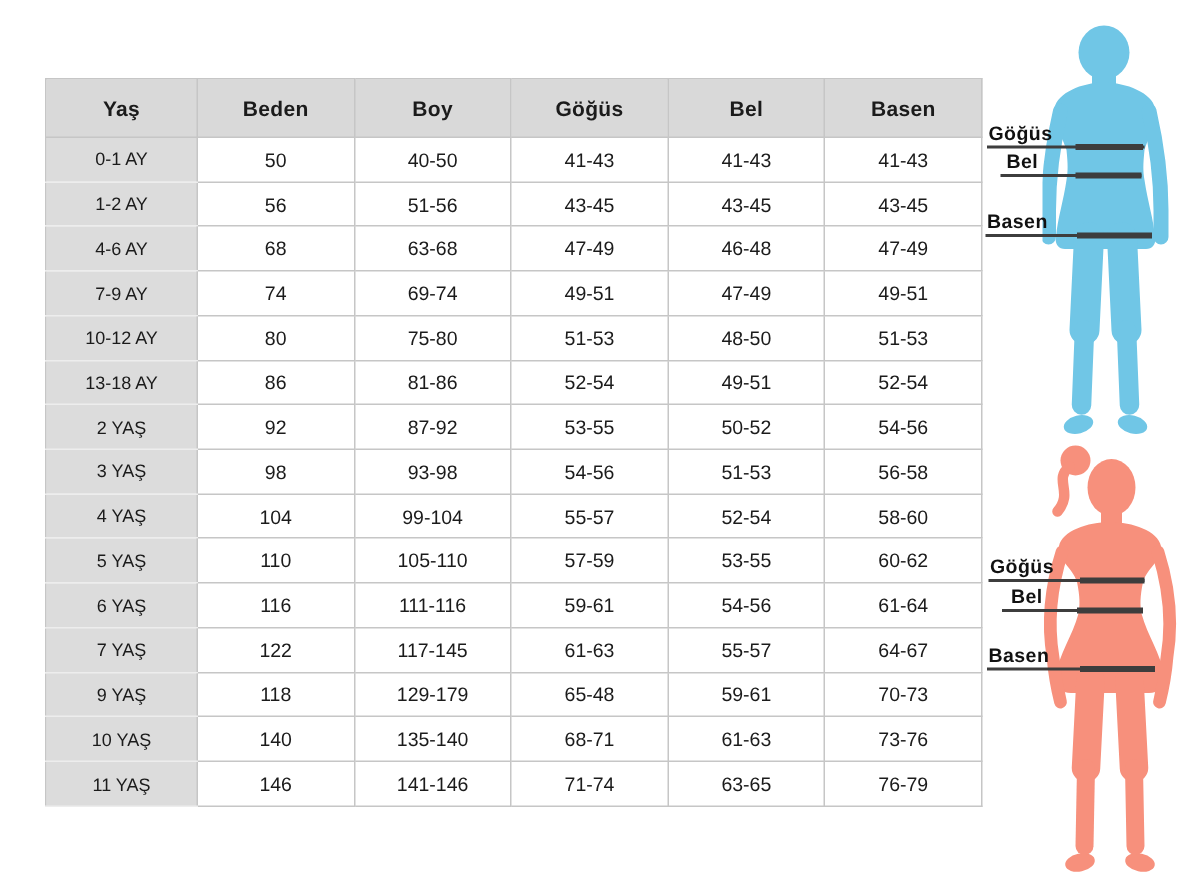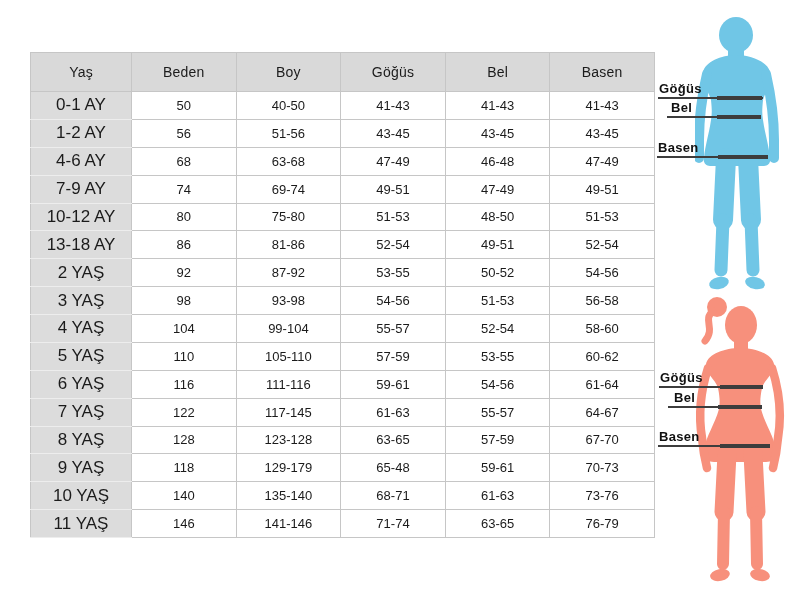--- a/index.html
+++ b/index.html
@@ -13,32 +13,32 @@
 
   
   table.size-table{
     position:absolute;left:30px;top:52px;width:625px;height:486px;
     border-collapse:collapse;table-layout:fixed;
     font-size:13px;
   }
   table.size-table col.c0{width:101px;}
   table.size-table th{
     background:var(--header-bg,#d9d9d9);
-    font-weight:400;font-size:14px;letter-spacing:.2px;
+    font-weight:700;font-size:14px;letter-spacing:.2px;
     height:36px;border:1px solid var(--border,#c6c6c6);
     vertical-align:middle;
   }
   table.size-table td{
     border:1px solid var(--border,#c6c6c6);
     text-align:center;vertical-align:middle;
     background:#ffffff;padding:0;
   }
   table.size-table td.rowlabel{
     background:var(--rowlabel-bg,#dcdcdc);
-    font-size:17px;
+    font-size:12px;
     border-top-color:#ededed;border-bottom-color:#ededed;
   }
 
   
   .figure{position:absolute;}
   .figure svg{display:block;width:100%;height:100%;}
   .figure-boy{left:695px;top:12px;width:95px;height:281px;color:var(--boy,#70C6E6);}
   .figure-girl{left:692px;top:296px;width:95px;height:288px;color:var(--girl,#F7907C);}
 
   
@@ -169,28 +169,20 @@
           <td class="val">54-56</td>
           <td class="val">61-64</td>
         </tr>
         <tr>
           <td class="rowlabel">7 YAŞ</td>
           <td class="val">122</td>
           <td class="val">117-145</td>
           <td class="val">61-63</td>
           <td class="val">55-57</td>
           <td class="val">64-67</td>
-        </tr>
-        <tr>
-          <td class="rowlabel">8 YAŞ</td>
-          <td class="val">128</td>
-          <td class="val">123-128</td>
-          <td class="val">63-65</td>
-          <td class="val">57-59</td>
-          <td class="val">67-70</td>
         </tr>
         <tr>
           <td class="rowlabel">9 YAŞ</td>
           <td class="val">118</td>
           <td class="val">129-179</td>
           <td class="val">65-48</td>
           <td class="val">59-61</td>
           <td class="val">70-73</td>
         </tr>
         <tr>

